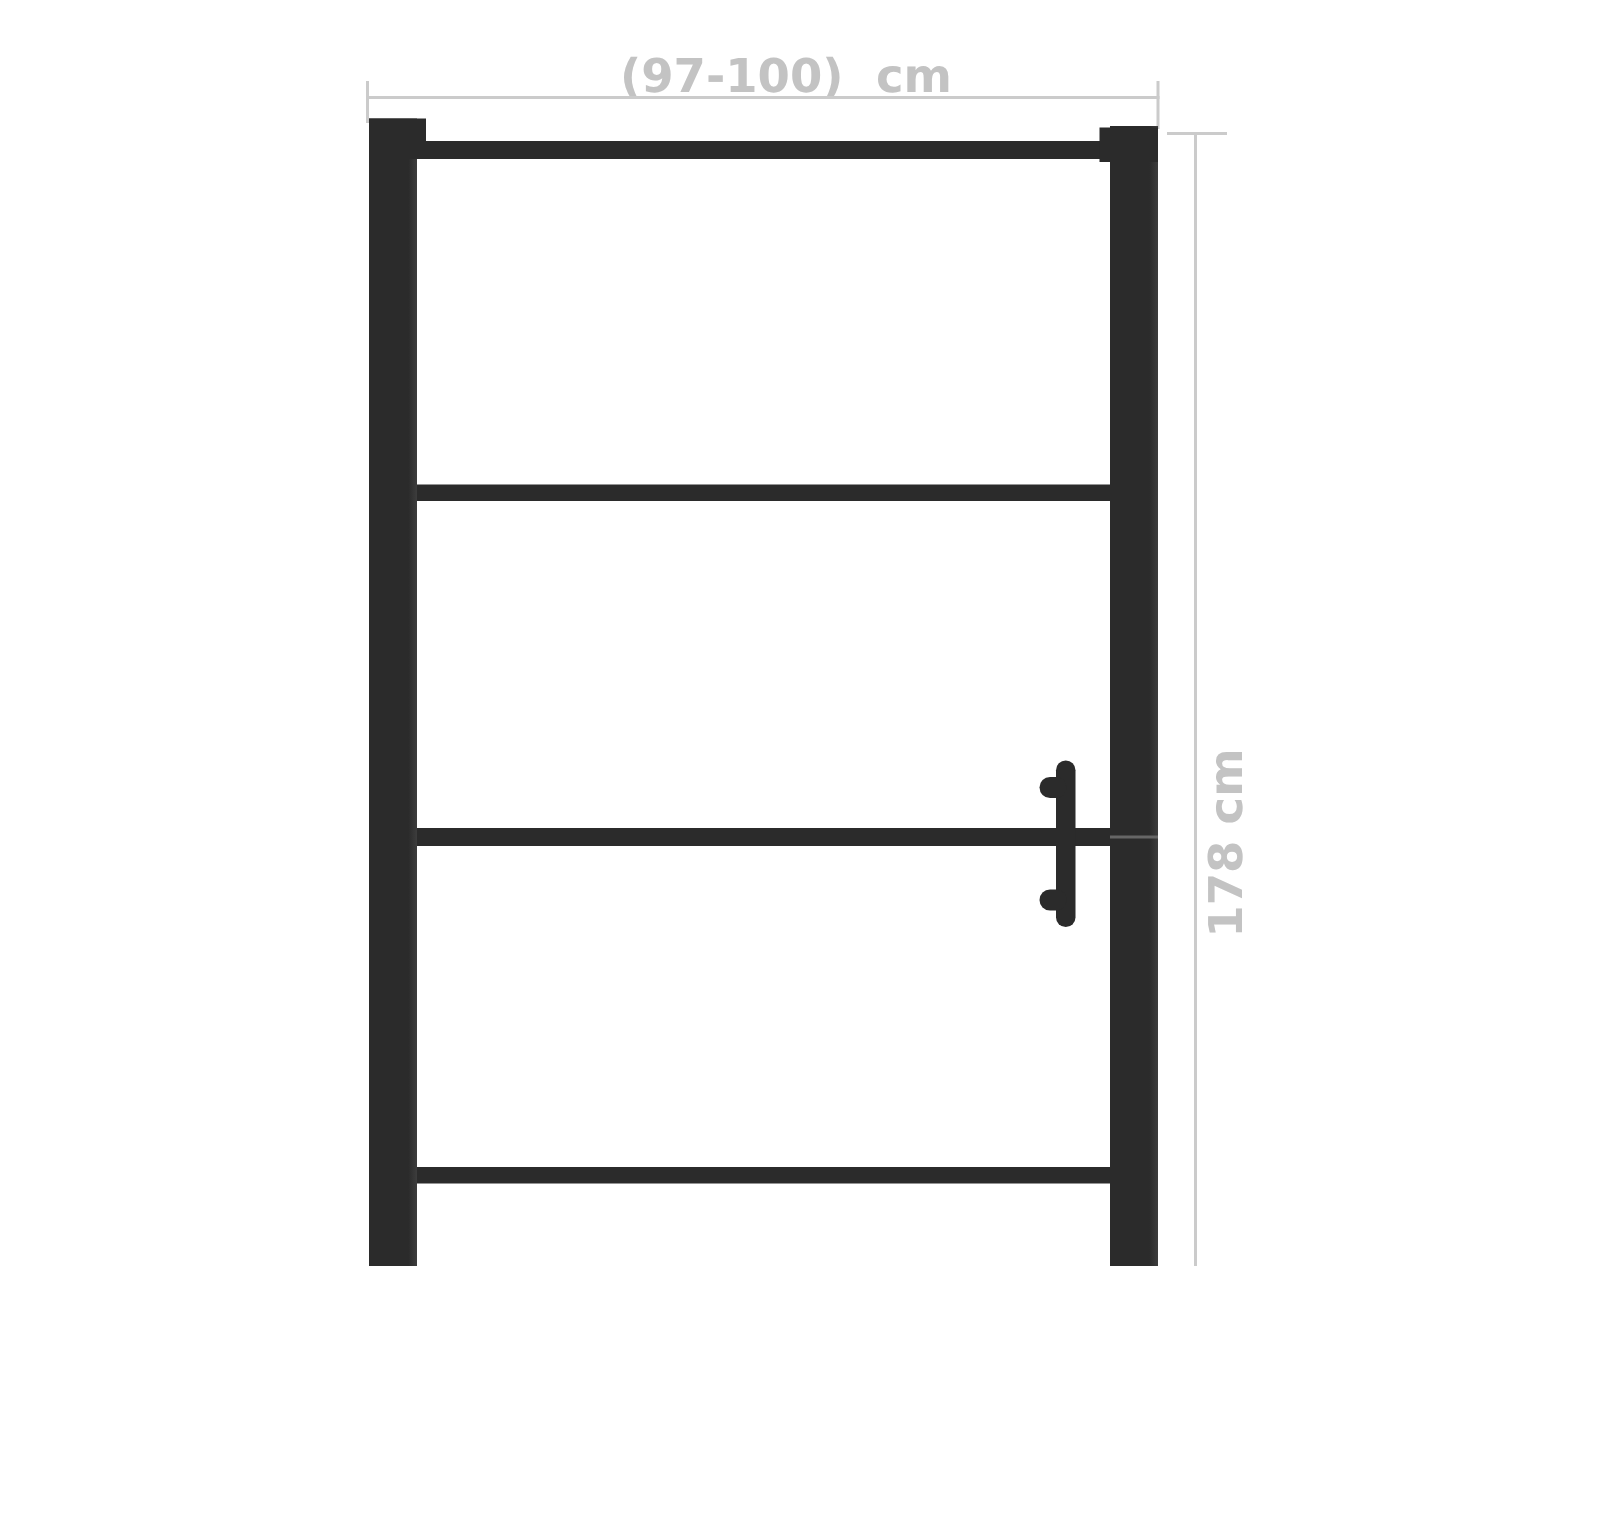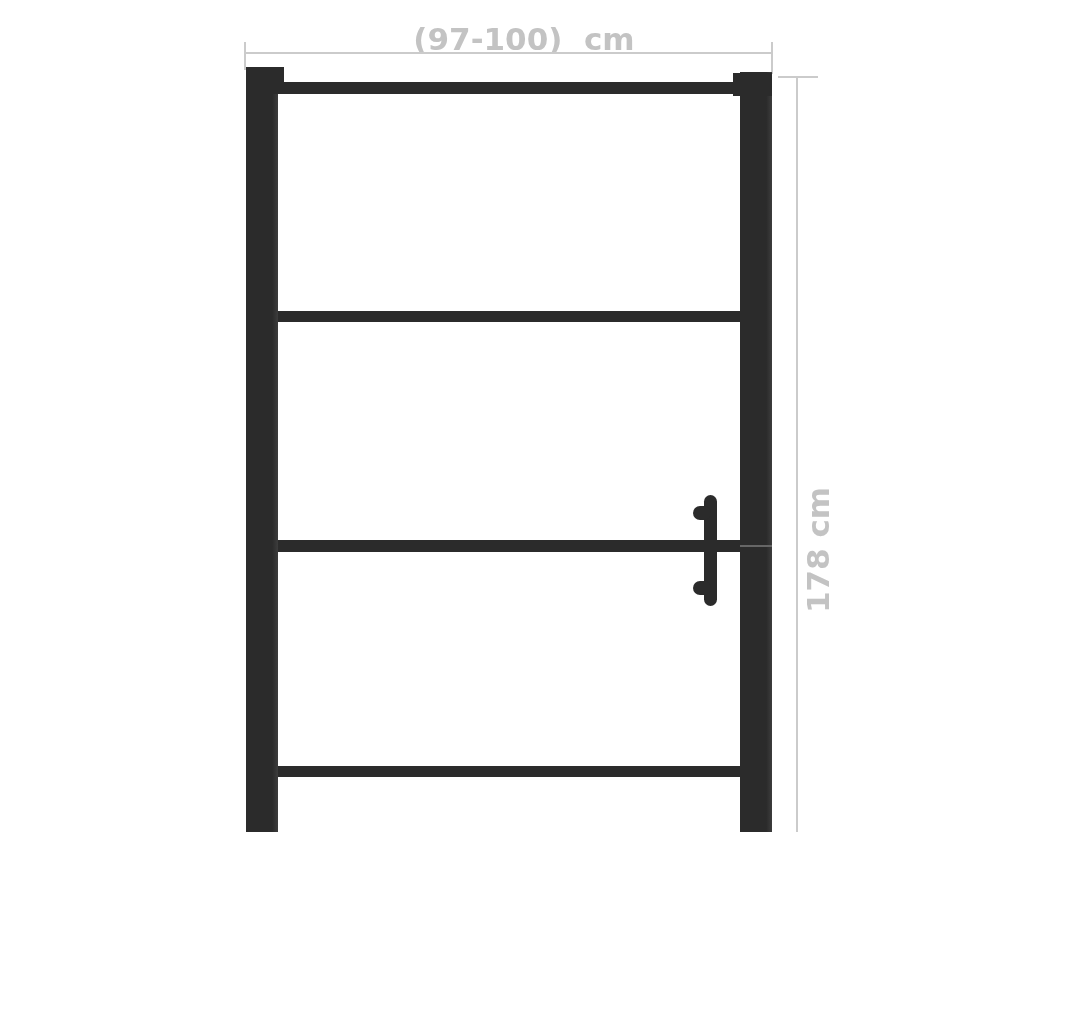--- a/index.html
+++ b/index.html
@@ -1,21 +1,21 @@
 <!DOCTYPE html>
 <html style="--bg: #ffffff; --frame: #2b2b2b; --frame-edge: #3d3d3d; --dim-line: #cbcbcb; --dim-text: #c3c3c3; --seam: #666666;"><head>
 <meta charset="utf-8">
 <style>
   html, body { margin: 0; padding: 0; background: #ffffff; }
 
   .canvas {
     position: relative;
     width: 1069px;
     height: 828px;
-    margin: 4px auto;
+    margin: 16px auto;
     background: var(--bg, #ffffff);
     overflow: hidden;
     font-family: "DejaVu Sans", "Liberation Sans", sans-serif;
   }
 
   
   .dim { position: absolute; background: var(--dim-line, #cbcbcb); }
   .w-line   { left: 244px; top: 48px;   width: 529px; height: 2px; }
   .w-tick-l { left: 244px; top: 38px;   width: 2px;   height: 28px; }
   .w-tick-r { left: 771px; top: 38px;   width: 2px;   height: 32px; }

